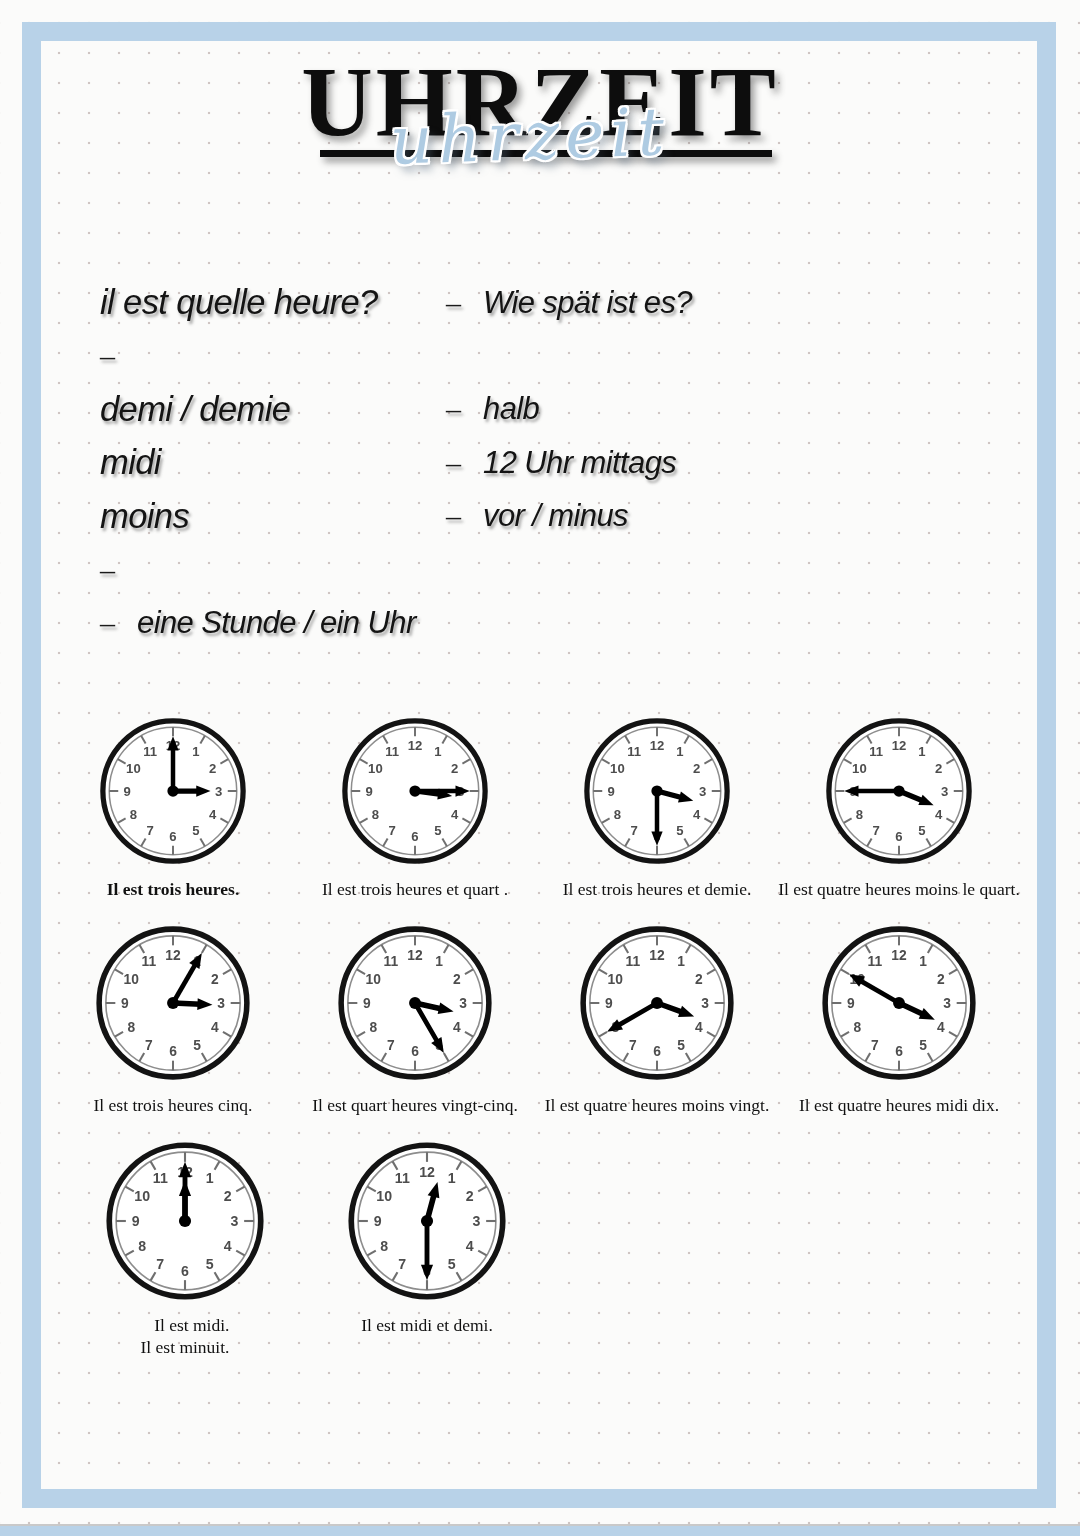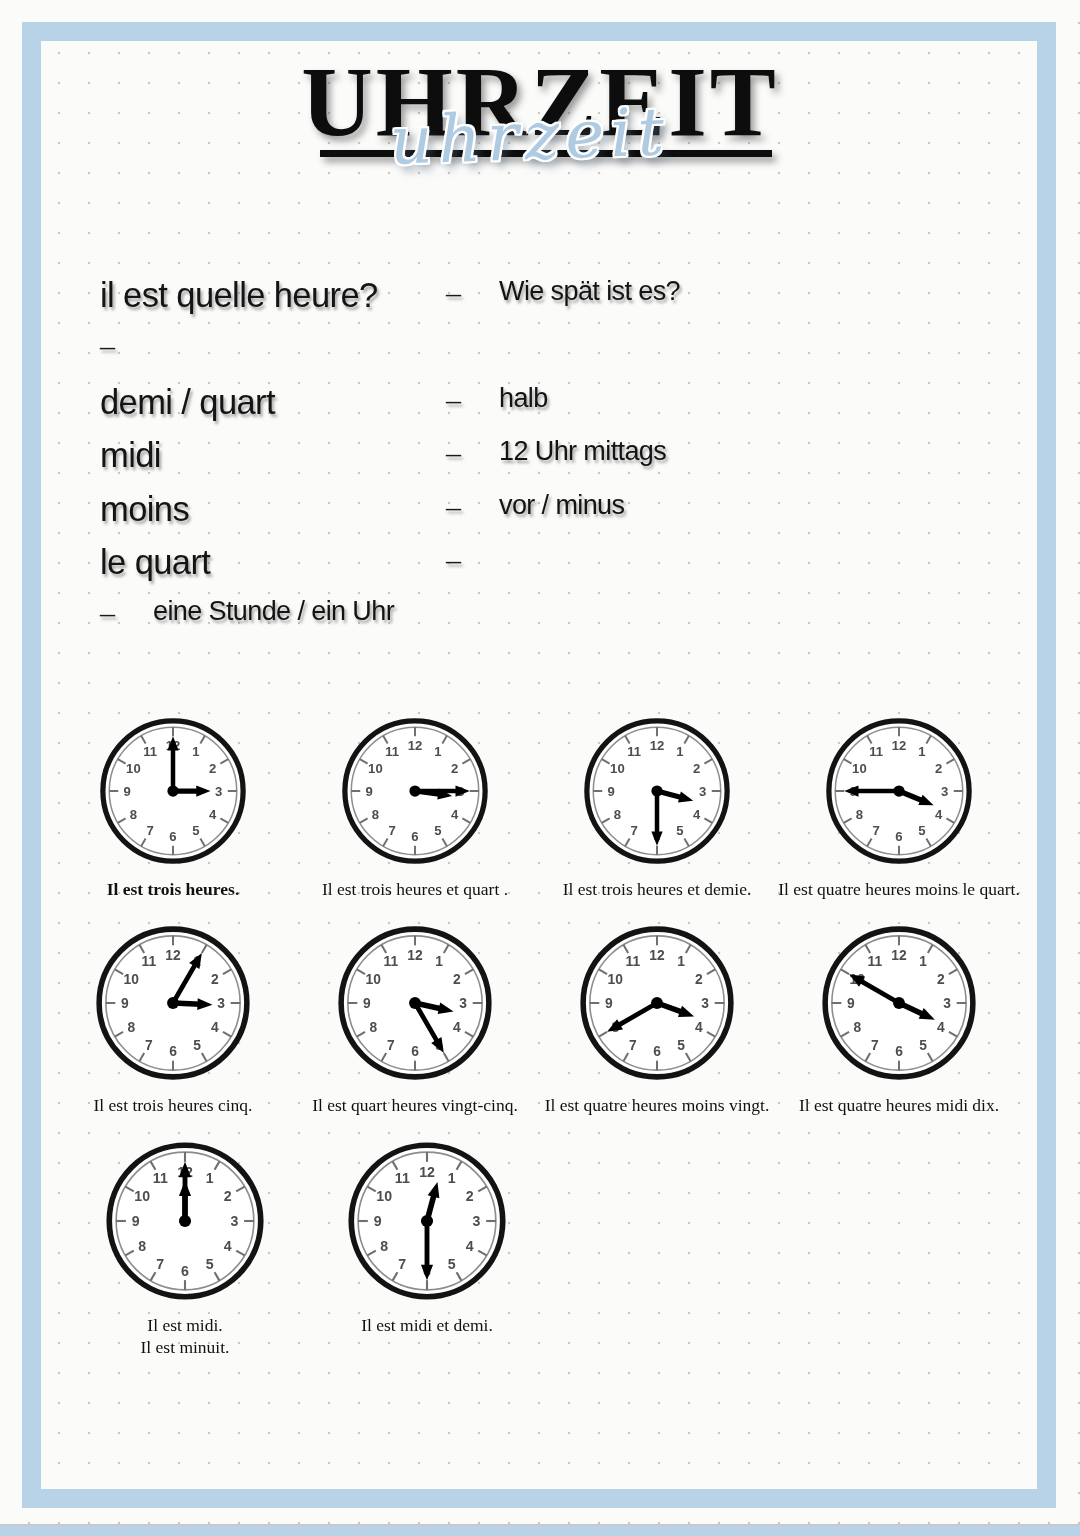--- a/index.html
+++ b/index.html
@@ -35,37 +35,37 @@
     position:absolute;left:530px;top:104px;transform:translateX(-50%) rotate(-2deg);
     font-family:"DejaVu Serif",serif;font-style:italic;font-size:66px;line-height:1;
     color:#aecbe2;letter-spacing:6px;z-index:3;
     text-shadow:-2px -2px 0 #fff,2px -2px 0 #fff,-2px 2px 0 #fff,2px 2px 0 #fff,
                 0 -2px 0 #fff,0 2px 0 #fff,-2px 0 0 #fff,2px 0 0 #fff,
                 5px 7px 9px rgba(90,110,130,.55);
   }
 
   
   .vocab{position:absolute;left:100px;top:276px;width:890px;}
-  .vocab-row{display:flex;align-items:flex-start;height:53.4px;}
+  .vocab-row{display:flex;align-items:center;height:53.4px;font-style:italic;}
   .vocab-fr{width:346px;font-size:34.5px;color:#141414;letter-spacing:-.6px;
     text-shadow:2px 3px 3px rgba(60,60,60,.45);white-space:nowrap;}
   .vocab-dash{width:37px;font-size:30px;color:#1a1a1a;font-family:"Liberation Serif",serif;
     text-shadow:2px 3px 3px rgba(60,60,60,.45);}
-  .vocab-de{font-size:27px;color:#141414;letter-spacing:-.6px;
-    text-shadow:2px 3px 3px rgba(60,60,60,.45);white-space:nowrap;margin-left:16px;}
+  .vocab-de{font-size:31px;color:#141414;letter-spacing:-.6px;
+    text-shadow:2px 3px 3px rgba(60,60,60,.45);white-space:nowrap;}
 
   
   .clock-row{position:absolute;display:grid;grid-template-columns:repeat(4,1fr);left:52px;width:968px;}
   .clock-row.r1{top:716px;}
   .clock-row.r2{top:924px;}
   .clock-row.r3{top:1140px;left:64px;}
   .clock-cell{display:flex;flex-direction:column;align-items:center;}
   .clock-caption{
     margin-top:13px;font-family:"Liberation Serif",serif;font-size:17.5px;color:#111;
-    text-align:center;line-height:1.25;
+    text-align:right;line-height:1.25;
   }
   .clock-caption.bold{font-weight:bold;}
 </style>
 </head>
 <body>
 
 <div class="page">
 
   <div class="frame"></div>
 
@@ -78,36 +78,35 @@
   <div class="vocab">
       <div class="vocab-row">
         <span class="vocab-fr">il est quelle heure?</span>
         <span class="vocab-dash">–</span>
         <span class="vocab-de">Wie spät ist es?</span>
       </div>
       <div class="vocab-row">
         <span class="vocab-dash">–</span>
       </div>
       <div class="vocab-row">
-        <span class="vocab-fr">demi / quart</span>
+        <span class="vocab-fr">demi / demie</span>
         <span class="vocab-dash">–</span>
         <span class="vocab-de">halb</span>
       </div>
       <div class="vocab-row">
         <span class="vocab-fr">midi</span>
         <span class="vocab-dash">–</span>
         <span class="vocab-de">12 Uhr mittags</span>
       </div>
       <div class="vocab-row">
         <span class="vocab-fr">moins</span>
         <span class="vocab-dash">–</span>
         <span class="vocab-de">vor / minus</span>
       </div>
       <div class="vocab-row">
-        <span class="vocab-fr">le quart</span>
         <span class="vocab-dash">–</span>
       </div>
       <div class="vocab-row">
         <span class="vocab-dash">–</span>
         <span class="vocab-de">eine Stunde / ein Uhr</span>
       </div>
     </div>
 
   <div class="clock-row r1">
       <div class="clock-cell">

